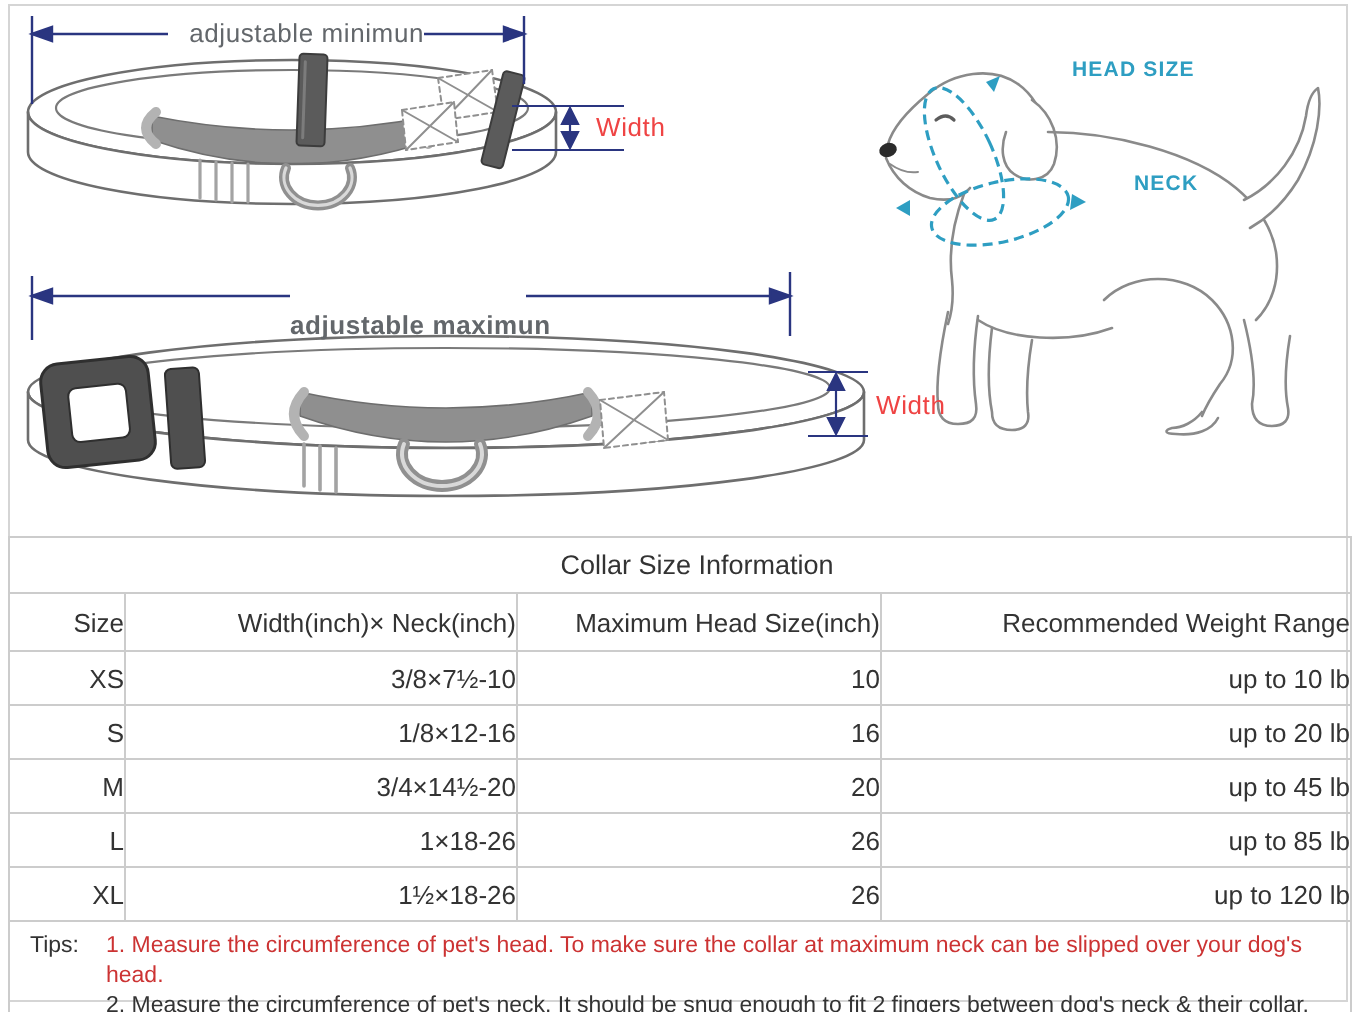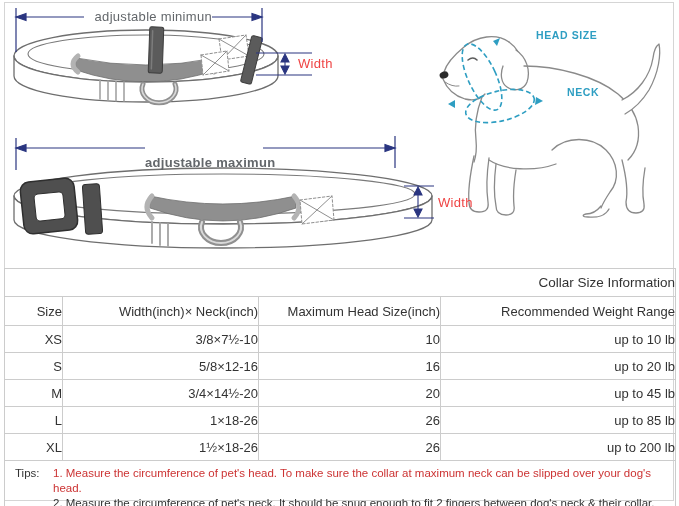--- a/index.html
+++ b/index.html
@@ -23,21 +23,21 @@
   table.size-table {
     position:absolute; left:4px; top:268px; width:671px;
     border-collapse:collapse; table-layout:fixed;
     font-size:13px; color:#333;
   }
   .size-table td, .size-table th {
     border:1px solid #cccccc; padding:0; text-align:right;
     font-weight:normal; color:#333; box-sizing:border-box;
   }
   .title-row td {
-    height:28px; text-align:right; padding-left:17px; font-size:13.5px;
+    height:28px; text-align:center; padding-left:17px; font-size:13.5px;
   }
   .head-row th { height:29px; font-size:13px; }
   .data-row td { height:27px; }
   .tips-row td { height:41px; text-align:left; vertical-align:top; }
   .tips-wrap {
     display:grid; grid-template-columns:34px 1fr; column-gap:4px;
     padding:5px 4px 4px 10px; font-size:11.5px; line-height:15px; color:#333;
   }
   .tips-label  { grid-column:1; grid-row:1; }
   .tip-line-1  { grid-column:2; grid-row:1; color:#cc3333; }
@@ -194,41 +194,41 @@
         <th>Recommended Weight Range</th>
       </tr>
       <tr class="data-row">
         <td>XS</td>
         <td>3/8×7½-10</td>
         <td>10</td>
         <td>up to 10 lb</td>
       </tr>
       <tr class="data-row">
         <td>S</td>
-        <td>5/8×12-16</td>
+        <td>1/8×12-16</td>
         <td>16</td>
         <td>up to 20 lb</td>
       </tr>
       <tr class="data-row">
         <td>M</td>
         <td>3/4×14½-20</td>
         <td>20</td>
         <td>up to 45 lb</td>
       </tr>
       <tr class="data-row">
         <td>L</td>
         <td>1×18-26</td>
         <td>26</td>
         <td>up to 85 lb</td>
       </tr>
       <tr class="data-row">
         <td>XL</td>
         <td>1½×18-26</td>
         <td>26</td>
-        <td>up to 200 lb</td>
+        <td>up to 120 lb</td>
       </tr>
       <tr class="tips-row">
         <td colspan="4">
           <div class="tips-wrap">
             <span class="tips-label">Tips:</span>
             <span class="tip-line-1">1. Measure the circumference of pet's head.  To make sure the collar at maximum neck can be slipped over your dog's head.</span>
             <span class="tip-line-2">2. Measure the circumference of pet's neck. It should be snug enough to fit 2 fingers between dog's neck &amp; their collar.</span>
           </div>
         </td>
       </tr>

